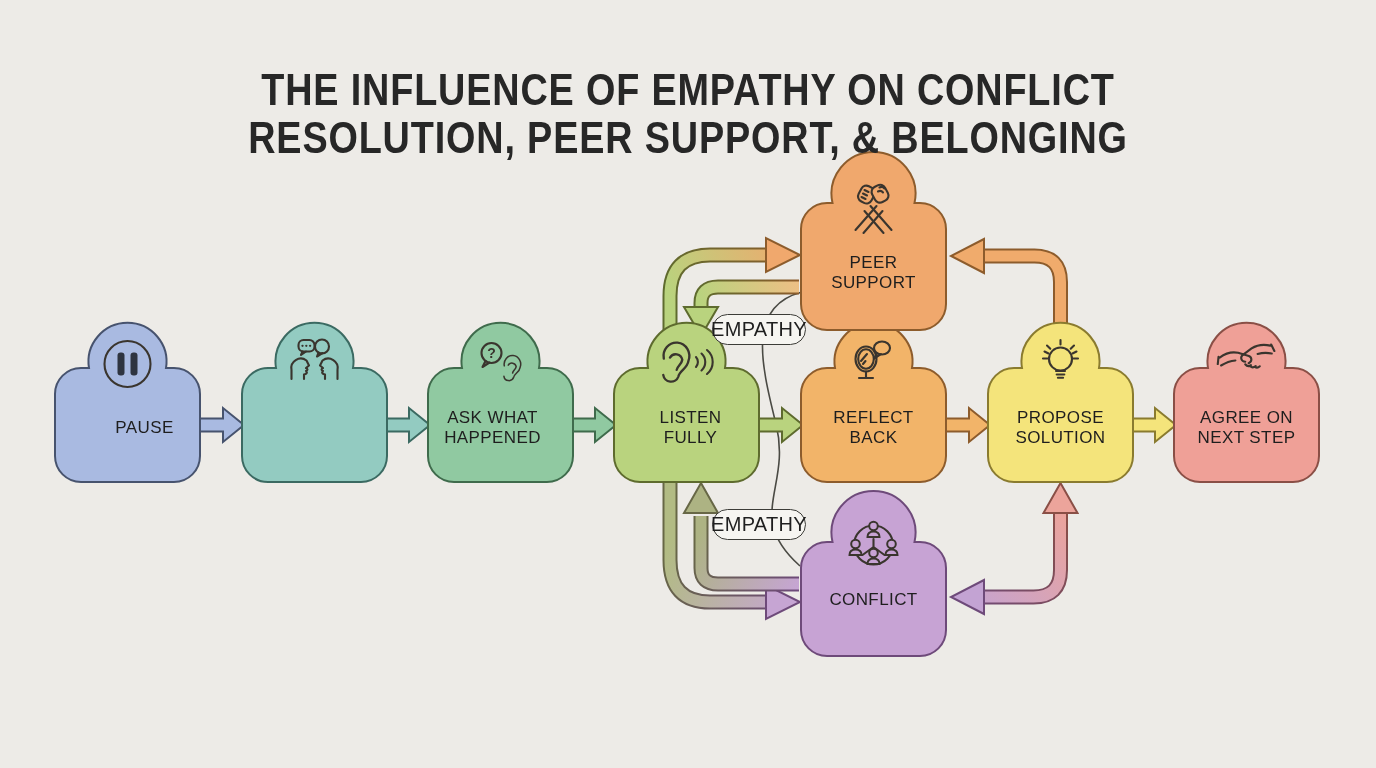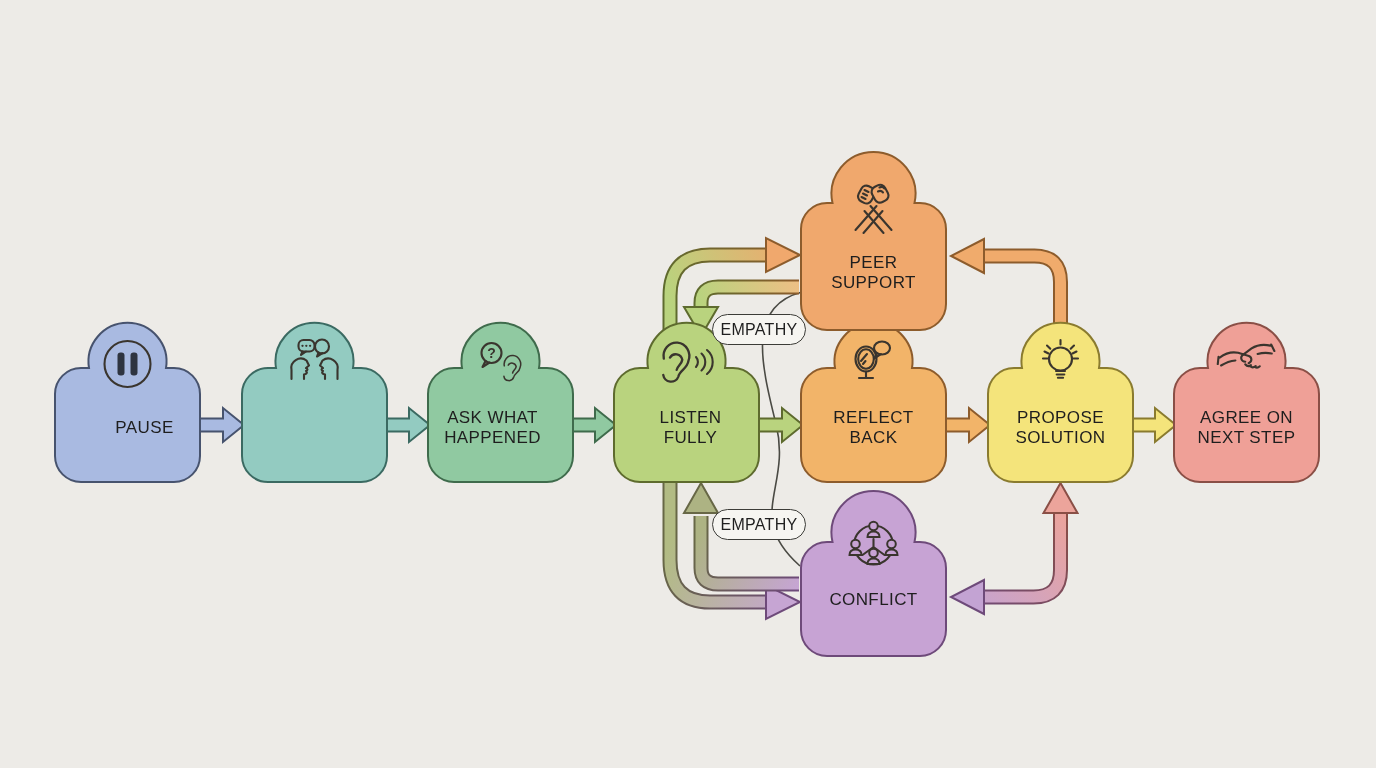--- a/index.html
+++ b/index.html
@@ -20,21 +20,21 @@
   .nlabel{
     position:absolute; display:flex; align-items:center; justify-content:center;
     text-align:center; white-space:pre-line;
     font-size:17px; font-weight:500; line-height:1.16;
     letter-spacing:.4px; color:#1e1e1e;
   }
   .pill{
     position:absolute; width:94px; height:31px; box-sizing:border-box;
     background:#f6f5f1; border:1.7px solid #3c3c38; border-radius:17px;
     display:flex; align-items:center; justify-content:center;
-    font-size:16px; font-weight:500; letter-spacing:.3px; color:#1f1f1f;
+    font-size:20px; font-weight:500; letter-spacing:.3px; color:#1f1f1f;
   }
   .ic{stroke:#3a352e; stroke-width:2.1; fill:none; stroke-linecap:round; stroke-linejoin:round;}
   .icq{font-family:"Liberation Sans",sans-serif; font-weight:bold; font-size:14px; fill:#3a352e; stroke:none;}
 </style>
 </head>
 <body>
 
 <div id="canvas">
 
 <svg id="scene" width="1376" height="768" viewBox="0 0 1376 768" xmlns="http://www.w3.org/2000/svg">
@@ -224,20 +224,24 @@
       <circle cx="0" cy="-5" r="4.3" fill="#c7a3d4" stroke="#3a352e" stroke-width="2"></circle>
       <path d="M -6 6 Q -6 0.5 0 0.5 Q 6 0.5 6 6 Z" fill="#c7a3d4" stroke="#3a352e" stroke-width="2"></path>
     </g>
     <g transform="translate(0,13)">
       <circle cx="0" cy="-5" r="4.3" fill="#c7a3d4" stroke="#3a352e" stroke-width="2"></circle>
       <path d="M -6 6 Q -6 0.5 0 0.5 Q 6 0.5 6 6 Z" fill="#c7a3d4" stroke="#3a352e" stroke-width="2"></path>
     </g>
   </g>
 </svg>
 
+<div class="title">
+  <div class="title-line">THE INFLUENCE OF EMPATHY ON CONFLICT</div>
+  <div class="title-line">RESOLUTION, PEER SUPPORT, &amp; BELONGING</div>
+</div>
 
 <div class="nlabel" style="left:72px;top:398px;width:145px;height:60px">PAUSE</div>
 <div class="nlabel" style="left:415px;top:393px;width:155px;height:70px">ASK WHAT
 HAPPENED</div>
 <div class="nlabel" style="left:614px;top:393px;width:153px;height:70px">LISTEN
 FULLY</div>
 <div class="nlabel" style="left:801px;top:393px;width:145px;height:70px">REFLECT
 BACK</div>
 <div class="nlabel" style="left:988px;top:393px;width:145px;height:70px">PROPOSE
 SOLUTION</div>

